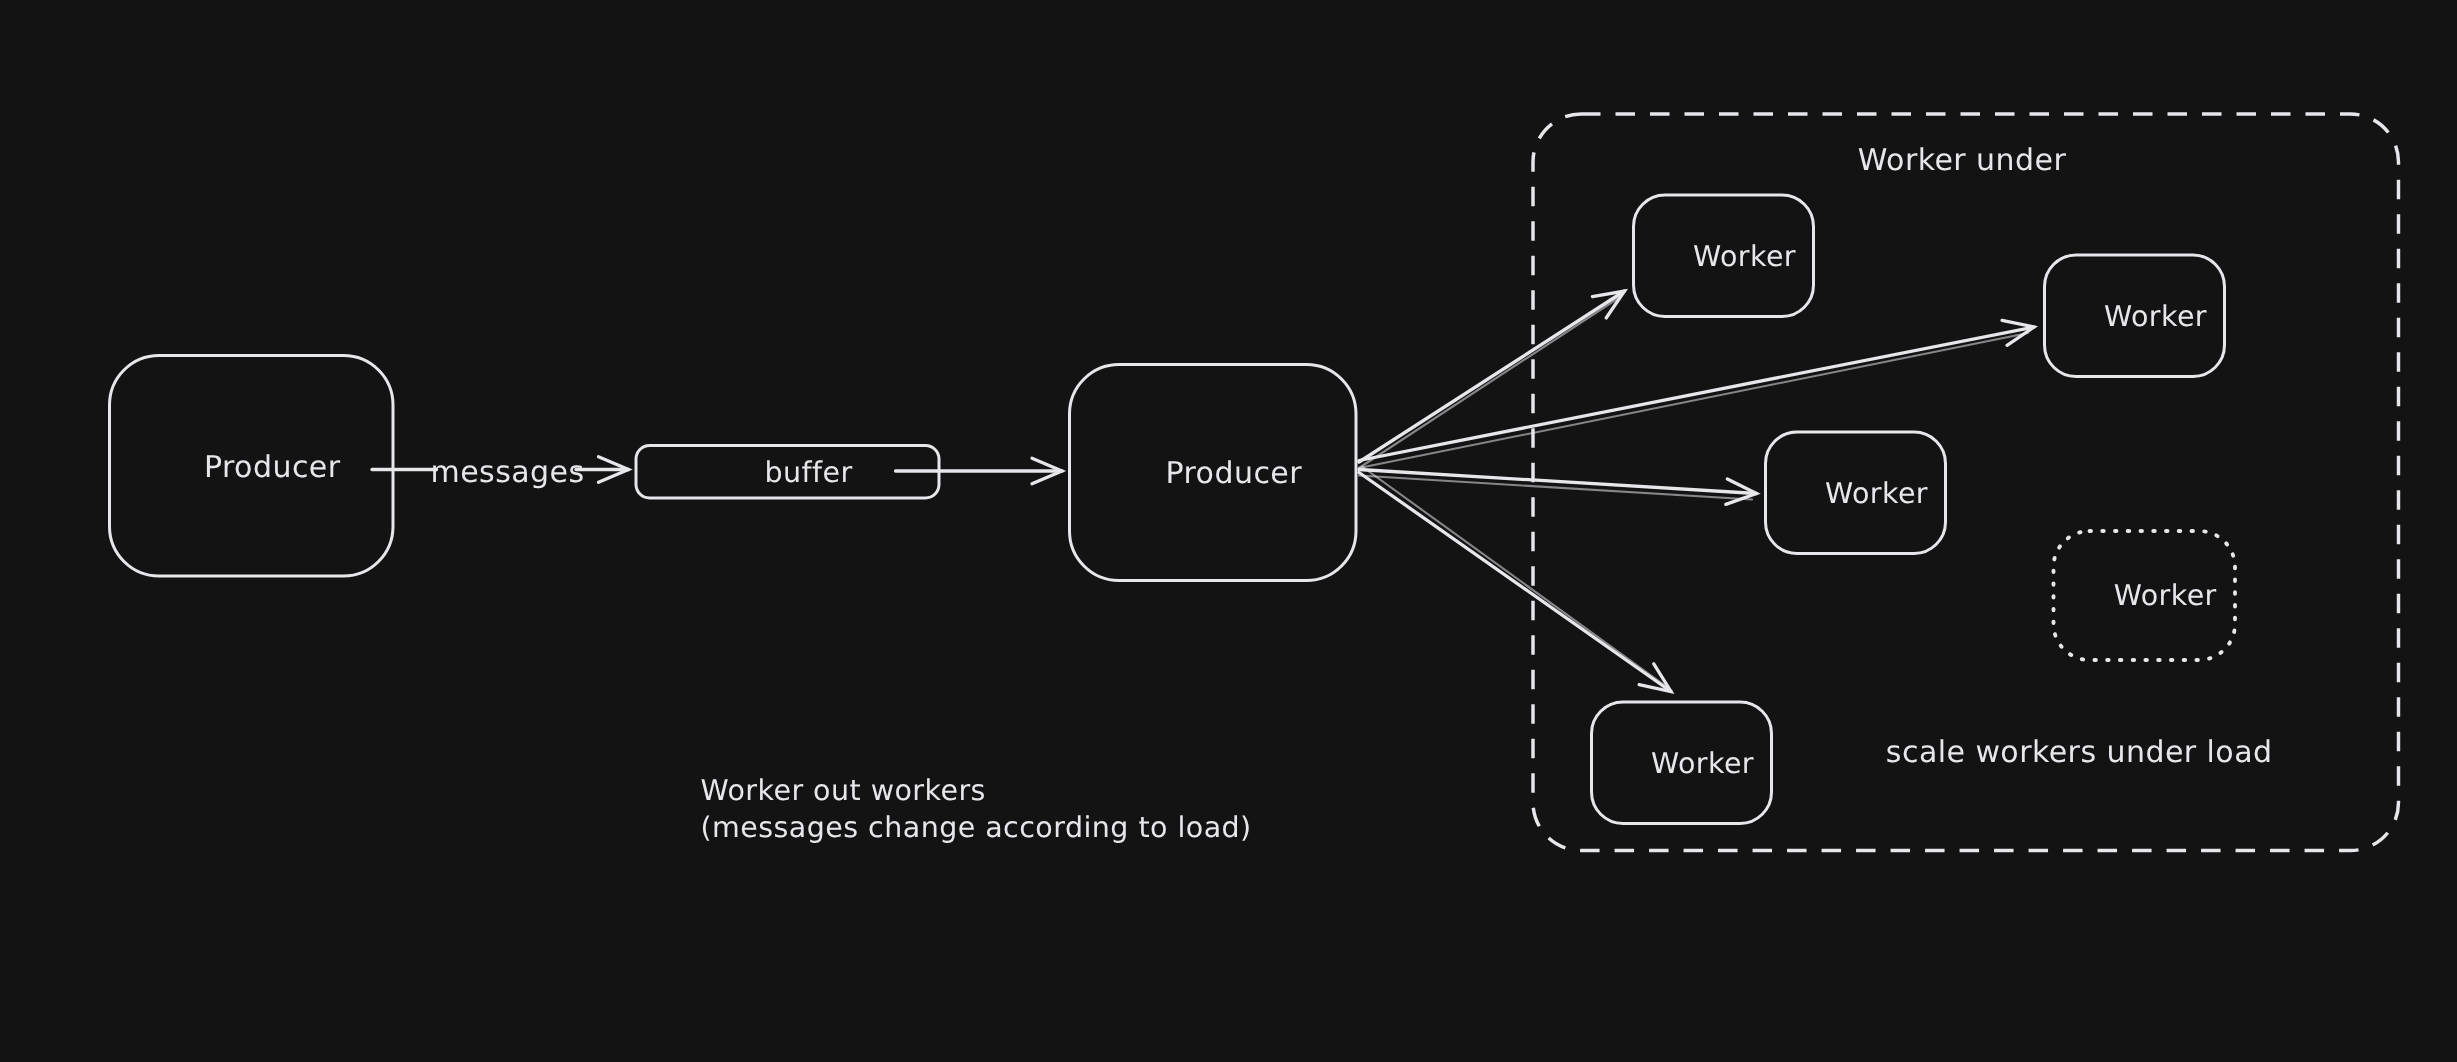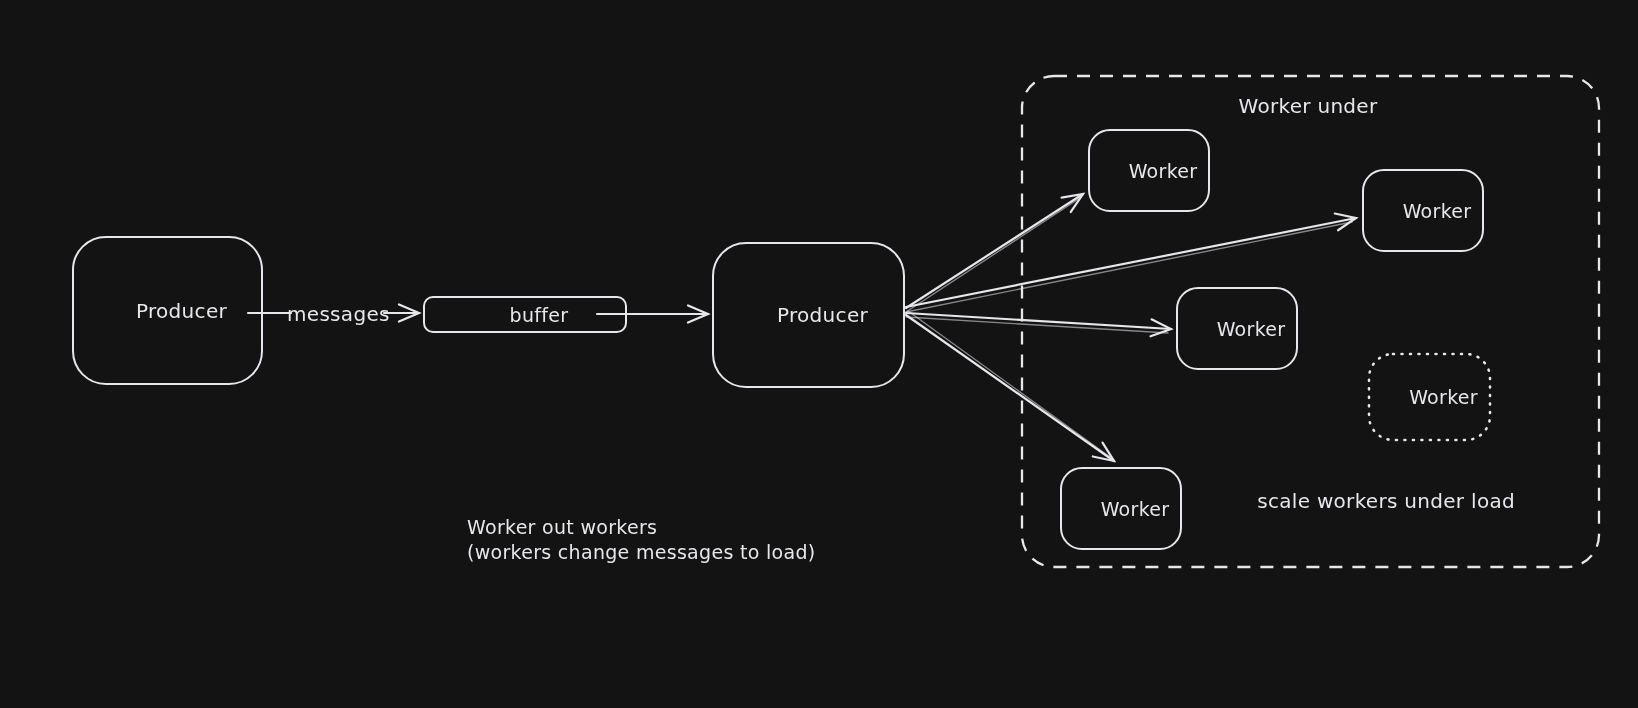--- a/index.html
+++ b/index.html
@@ -77,21 +77,21 @@
   </div>
   <div class="node worker" id="worker5">
     <span>Worker</span>
   </div>
 
   <div class="text" id="messages-label">messages</div>
   <div class="text" id="pool-title">Worker under</div>
   <div class="text" id="pool-caption">scale workers under load</div>
   <div class="text" id="note">
     <div>Worker out workers</div>
-    <div>(workers change messages to load)</div>
+    <div>(messages change according to load)</div>
   </div>
 
   <svg class="overlay" width="1638" height="708" viewBox="0 0 1638 708">
     <defs>
       <marker id="ah" markerUnits="userSpaceOnUse" markerWidth="28" markerHeight="24" viewBox="0 0 28 24" refX="25" refY="12" orient="auto">
         <path d="M5,3.5 L25,12 L5,20.5" fill="none" stroke="#e6e6eb" stroke-width="2.2" stroke-linecap="round"></path>
       </marker>
     </defs>
 
     <rect class="dash" x="1022" y="76" width="577" height="491" rx="32"></rect>

